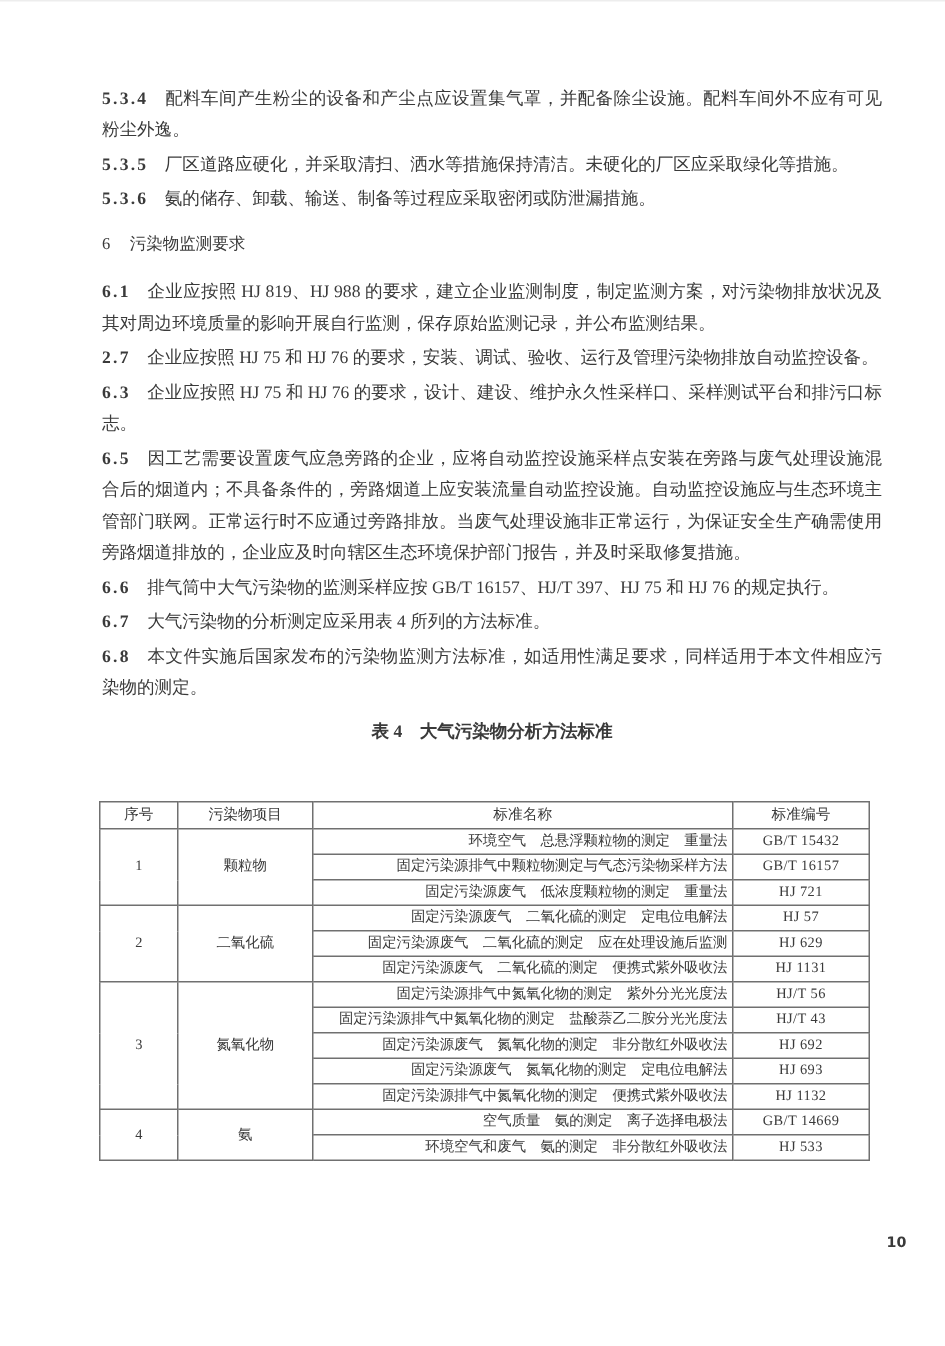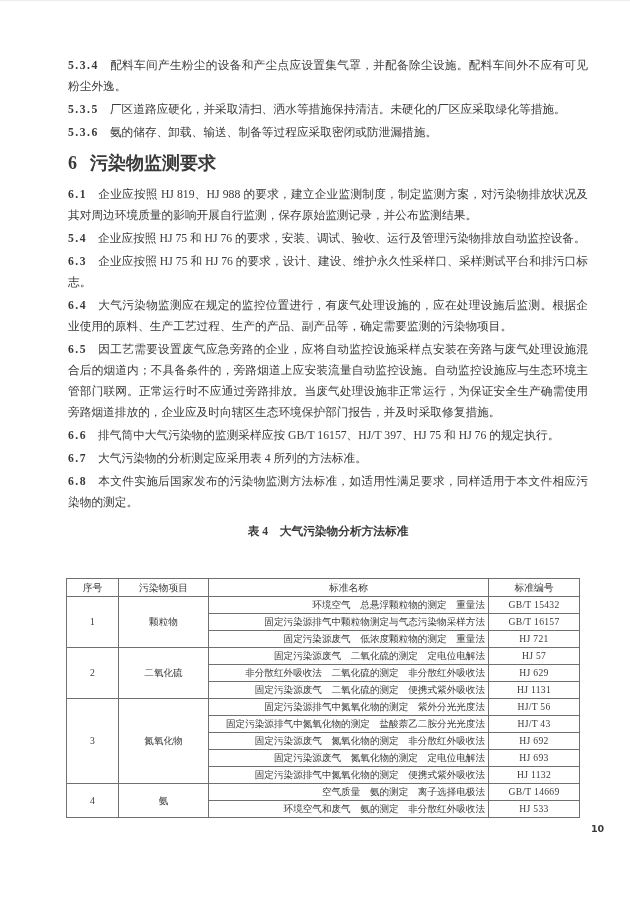--- a/index.html
+++ b/index.html
@@ -18,23 +18,23 @@
     font-size:11.7px;
     line-height:21px;
     text-align:justify;
   }
   .cnum{
     font-weight:bold;
     letter-spacing:1.5px;
     margin-right:11px;
   }
   .sec-heading{
-    font-size:18px;
+    font-size:11px;
     line-height:21px;
-    font-weight:bold;
+    font-weight:normal;
     margin:10px 0 10px 0;
   }
   .sec-num{margin-right:12px;letter-spacing:1px;}
   .table-title{
     text-align:center;
     font-weight:bold;
     font-size:11.7px;
     line-height:21px;
     margin:8px 0 23px 0;
   }
@@ -81,23 +81,22 @@
       <p class="clause"><span class="cnum">5.3.5</span><span>厂区道路应硬化，并采取清扫、洒水等措施保持清洁。未硬化的厂区应采取绿化等措施。</span></p>
       <p class="clause"><span class="cnum">5.3.6</span><span>氨的储存、卸载、输送、制备等过程应采取密闭或防泄漏措施。</span></p>
     </section>
 
   <h2 class="sec-heading">
     <span class="sec-num">6</span><span>污染物监测要求</span>
   </h2>
 
   <section id="clauses-6">
       <p class="clause"><span class="cnum">6.1</span><span>企业应按照 HJ 819、HJ 988 的要求，建立企业监测制度，制定监测方案，对污染物排放状况及其对周边环境质量的影响开展自行监测，保存原始监测记录，并公布监测结果。</span></p>
-      <p class="clause"><span class="cnum">5.4</span><span>企业应按照 HJ 75 和 HJ 76 的要求，安装、调试、验收、运行及管理污染物排放自动监控设备。</span></p>
+      <p class="clause"><span class="cnum">2.7</span><span>企业应按照 HJ 75 和 HJ 76 的要求，安装、调试、验收、运行及管理污染物排放自动监控设备。</span></p>
       <p class="clause"><span class="cnum">6.3</span><span>企业应按照 HJ 75 和 HJ 76 的要求，设计、建设、维护永久性采样口、采样测试平台和排污口标志。</span></p>
-      <p class="clause"><span class="cnum">6.4</span><span>大气污染物监测应在规定的监控位置进行，有废气处理设施的，应在处理设施后监测。根据企业使用的原料、生产工艺过程、生产的产品、副产品等，确定需要监测的污染物项目。</span></p>
       <p class="clause"><span class="cnum">6.5</span><span>因工艺需要设置废气应急旁路的企业，应将自动监控设施采样点安装在旁路与废气处理设施混合后的烟道内；不具备条件的，旁路烟道上应安装流量自动监控设施。自动监控设施应与生态环境主管部门联网。正常运行时不应通过旁路排放。当废气处理设施非正常运行，为保证安全生产确需使用旁路烟道排放的，企业应及时向辖区生态环境保护部门报告，并及时采取修复措施。</span></p>
       <p class="clause"><span class="cnum">6.6</span><span>排气筒中大气污染物的监测采样应按 GB/T 16157、HJ/T 397、HJ 75 和 HJ 76 的规定执行。</span></p>
       <p class="clause"><span class="cnum">6.7</span><span>大气污染物的分析测定应采用表 4 所列的方法标准。</span></p>
       <p class="clause"><span class="cnum">6.8</span><span>本文件实施后国家发布的污染物监测方法标准，如适用性满足要求，同样适用于本文件相应污染物的测定。</span></p>
     </section>
 
   <div class="table-title">表 4　大气污染物分析方法标准</div>
 
   <table class="std-table">
     <colgroup>
@@ -129,21 +128,21 @@
           <td class="c-name">固定污染源废气　低浓度颗粒物的测定　重量法</td>
           <td class="c-code">HJ 721</td>
         </tr>
         <tr>
           <td class="c-seq" rowspan="3">2</td>
           <td class="c-pol" rowspan="3">二氧化硫</td>
           <td class="c-name">固定污染源废气　二氧化硫的测定　定电位电解法</td>
           <td class="c-code">HJ 57</td>
         </tr>
         <tr>
-          <td class="c-name">非分散红外吸收法　二氧化硫的测定　非分散红外吸收法</td>
+          <td class="c-name">固定污染源废气　二氧化硫的测定　应在处理设施后监测</td>
           <td class="c-code">HJ 629</td>
         </tr>
         <tr>
           <td class="c-name">固定污染源废气　二氧化硫的测定　便携式紫外吸收法</td>
           <td class="c-code">HJ 1131</td>
         </tr>
         <tr>
           <td class="c-seq" rowspan="5">3</td>
           <td class="c-pol" rowspan="5">氮氧化物</td>
           <td class="c-name">固定污染源排气中氮氧化物的测定　紫外分光光度法</td>

